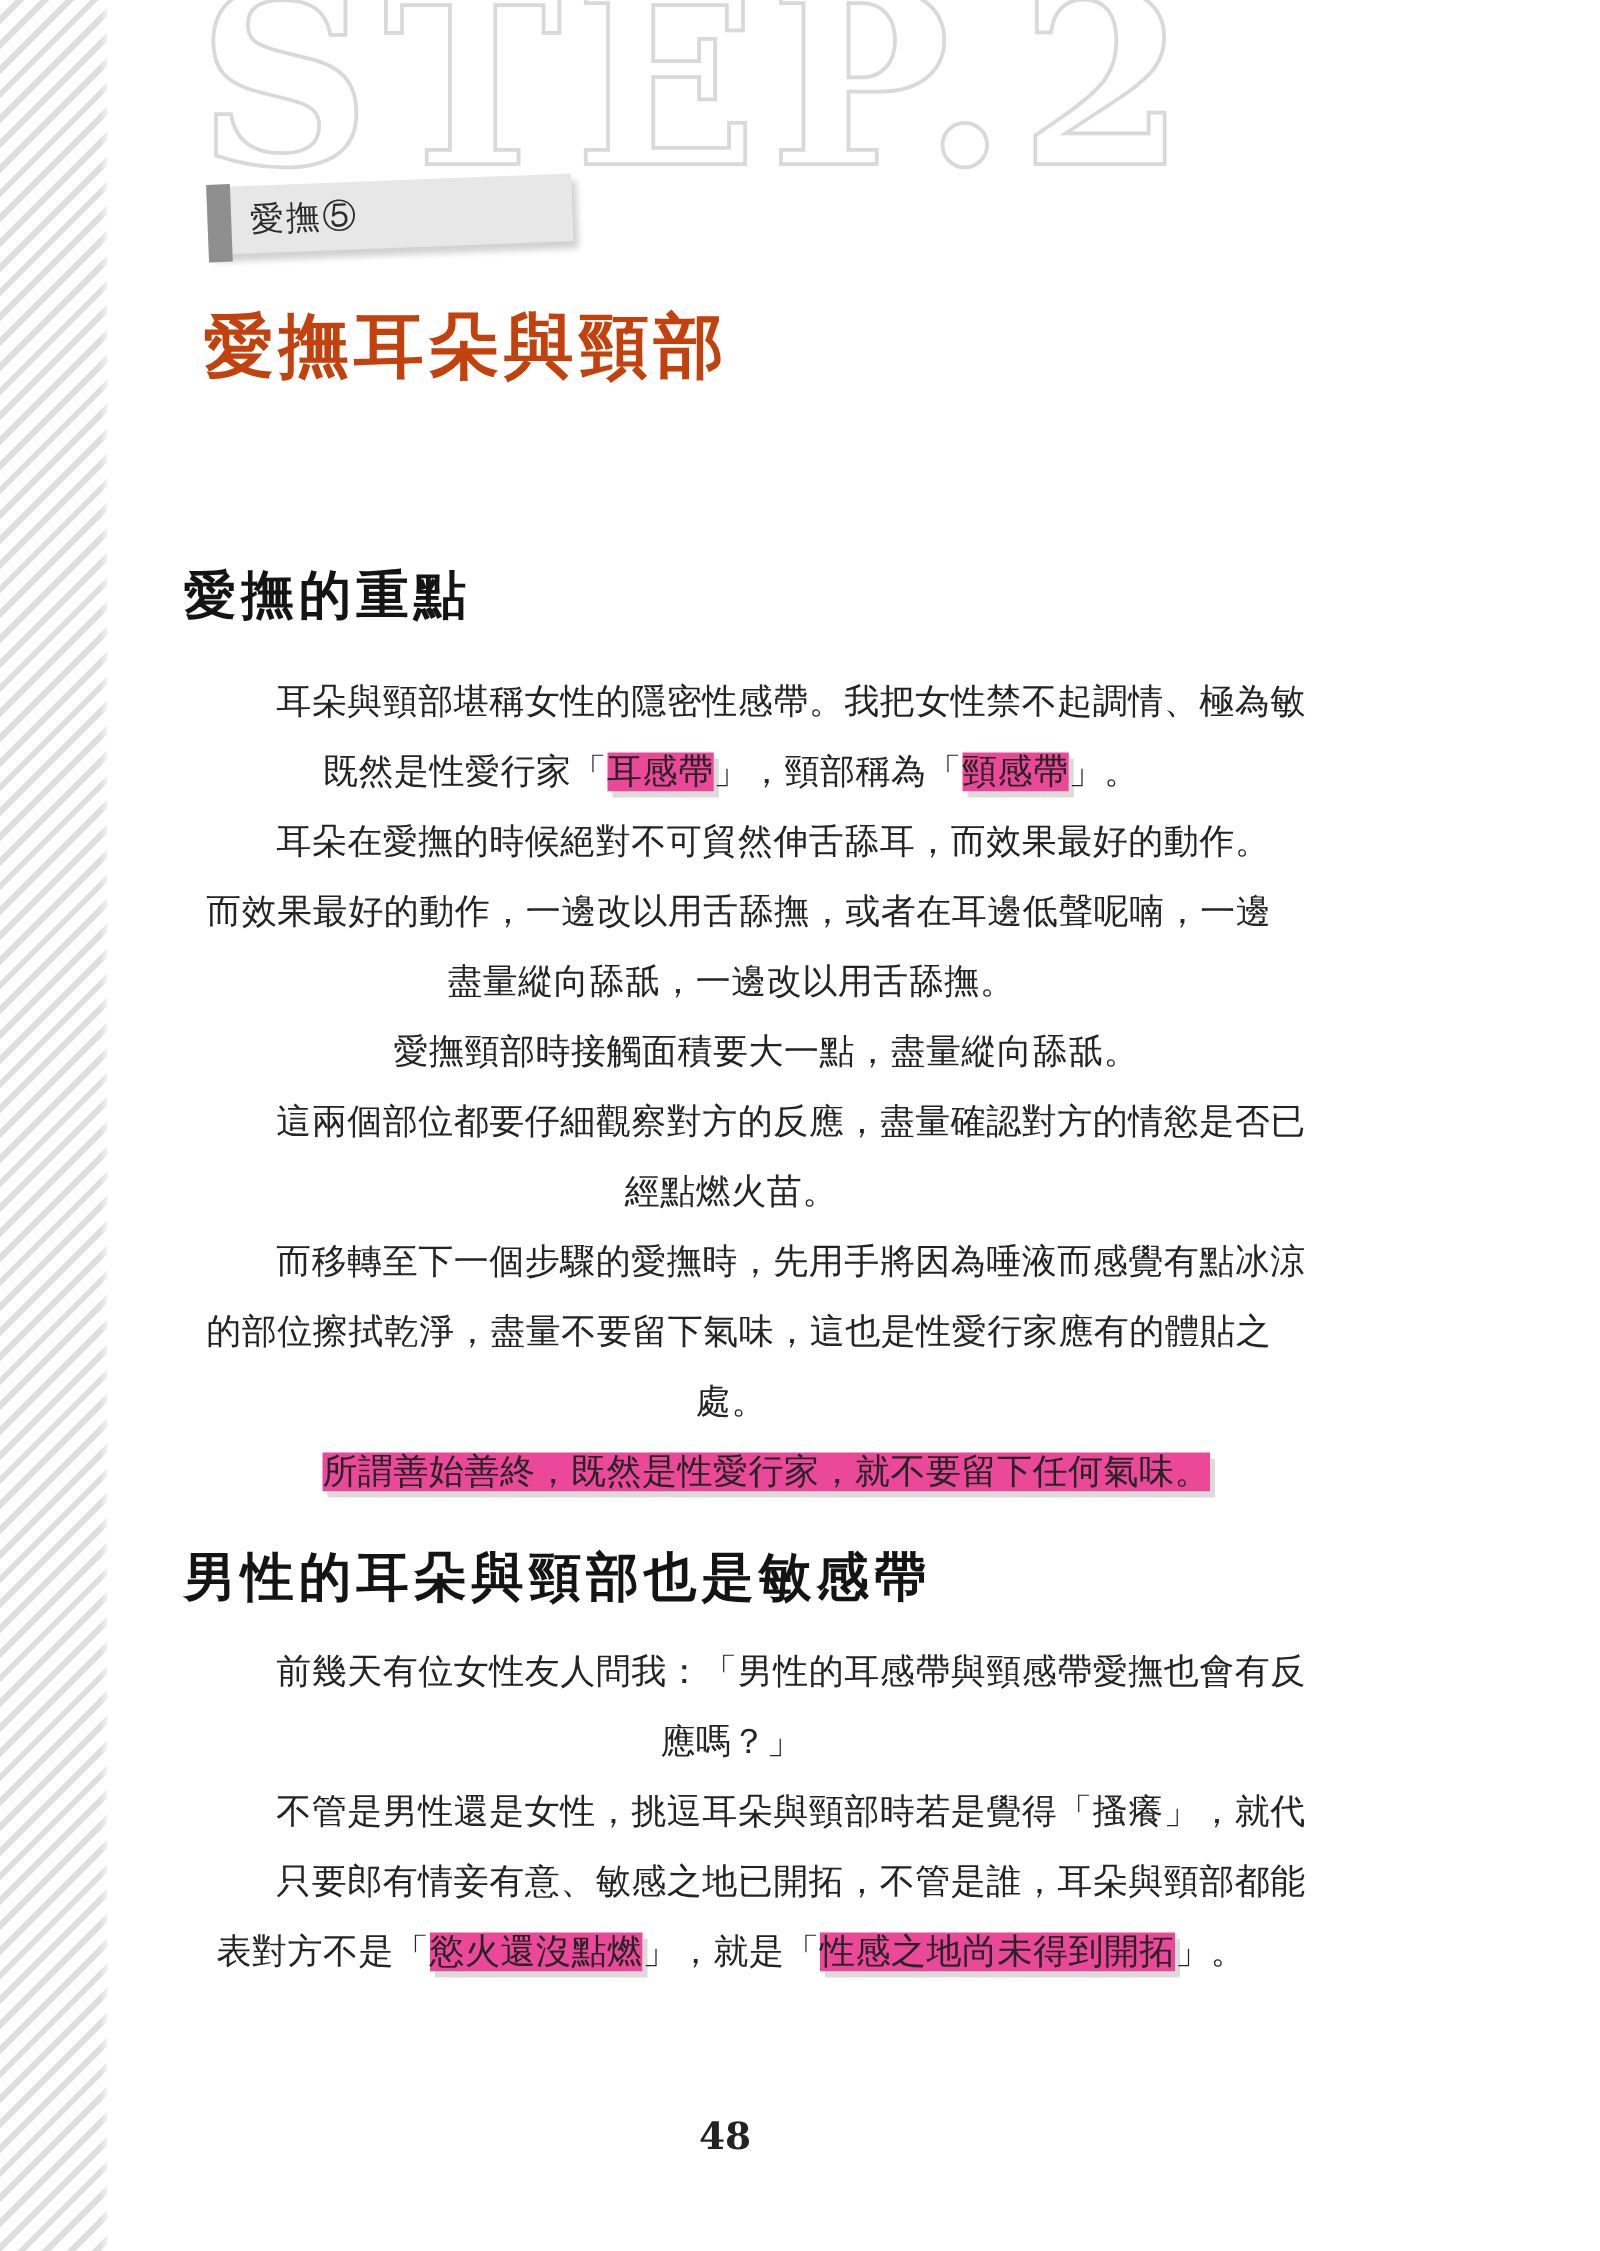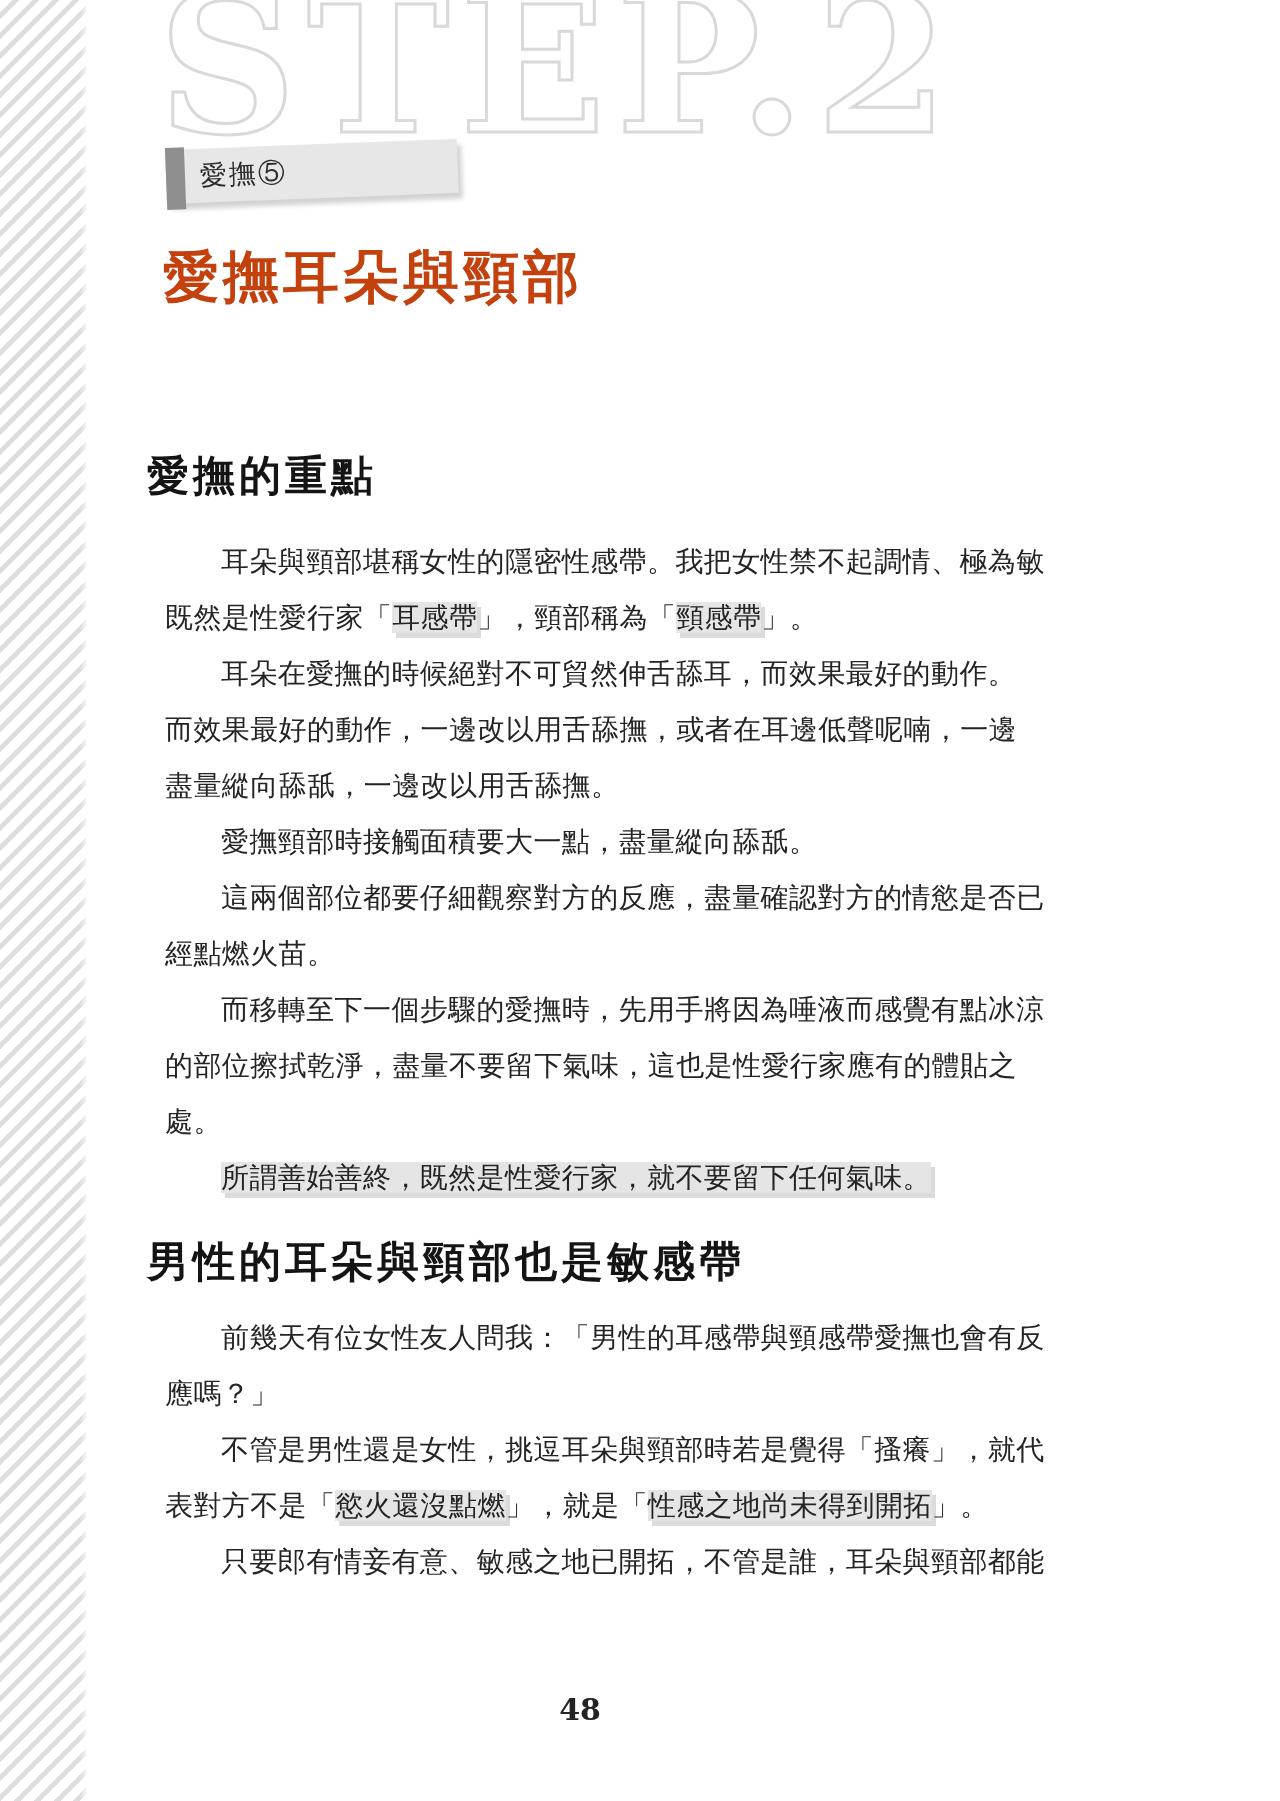--- a/index.html
+++ b/index.html
@@ -72,27 +72,28 @@
     color:#141414;
     white-space:nowrap;
   }
   #heading1{top:448px;}
   #heading2{top:1234px;}
   .body-block{
     position:absolute;left:165px;width:840px;
     font-size:28px;letter-spacing:0.4px;
     line-height:56px;
     color:#242424;
+    text-align:center;
   }
   #body1{top:534px;}
   #body2{top:1310px;}
   .bline{white-space:nowrap;height:56px;}
   .bline.indent{padding-left:56px;}
   .hl{
-    background:#e5e5e5;
+    background:#ec4899;
     box-shadow:4px 5px 0 #dbdbdb;
   }
   .page-number{
     position:absolute;left:165px;top:1692px;width:830px;
     text-align:center;
     font-family:"DejaVu Serif", serif;
     font-size:30px;font-weight:bold;color:#232323;
   }
 </style>
 </head>
@@ -127,19 +128,19 @@
       <div class="bline"><span>處。</span></div>
       <div class="bline indent"><span class="hl">所謂善始善終，既然是性愛行家，就不要留下任何氣味。</span></div>
     </div>
 
   <h2 class="sec-heading" id="heading2" style="margin:0;">男性的耳朵與頸部也是敏感帶</h2>
 
   <div class="body-block" id="body2">
       <div class="bline indent"><span>前幾天有位女性友人問我：「男性的耳感帶與頸感帶愛撫也會有反</span></div>
       <div class="bline"><span>應嗎？」</span></div>
       <div class="bline indent"><span>不管是男性還是女性，挑逗耳朵與頸部時若是覺得「搔癢」，就代</span></div>
+      <div class="bline indent"><span>只要郎有情妾有意、敏感之地已開拓，不管是誰，耳朵與頸部都能</span></div>
       <div class="bline"><span>表對方不是「</span><span class="hl">慾火還沒點燃</span><span>」，就是「</span><span class="hl">性感之地尚未得到開拓</span><span>」。</span></div>
-      <div class="bline indent"><span>只要郎有情妾有意、敏感之地已開拓，不管是誰，耳朵與頸部都能</span></div>
     </div>
 
   <div class="page-number">48</div>
 
 </div>
 
 </body></html>

